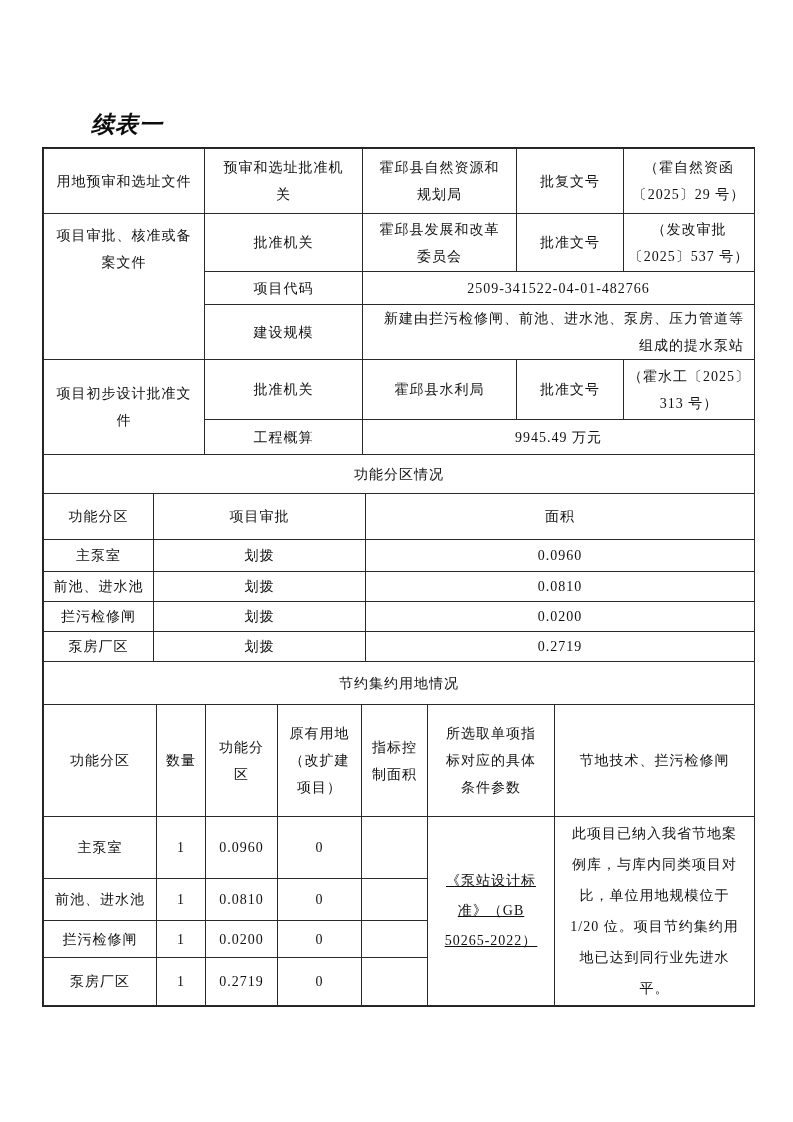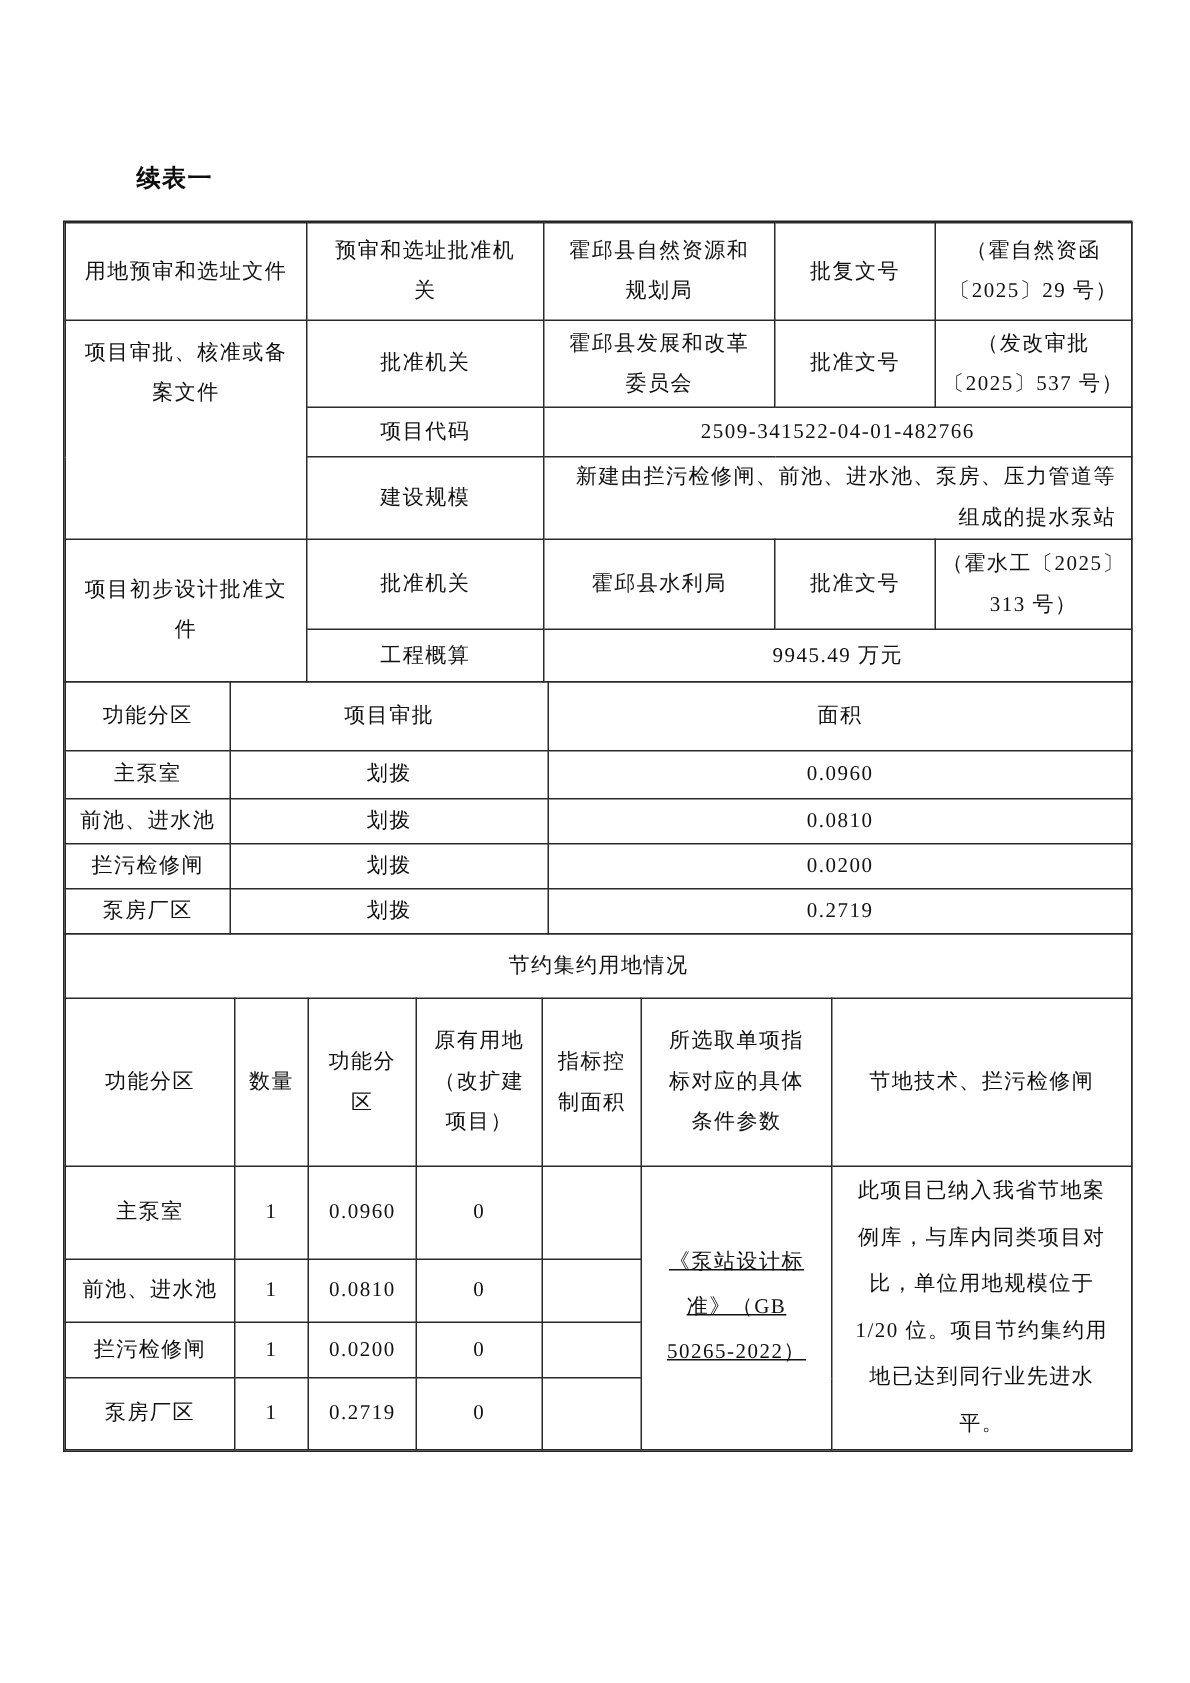--- a/index.html
+++ b/index.html
@@ -6,22 +6,23 @@
   .page{
     position:relative;
     width:793px;height:1122px;
     background:#ffffff;
     font-family:"Liberation Serif","DejaVu Serif",serif;
     color:#111111;
     overflow:hidden;
   }
   .doc-title{
     position:absolute;left:91px;top:109px;
-    font-size:16px;font-weight:bold;letter-spacing:1px;
+    font-size:23px;font-weight:bold;letter-spacing:1px;
     color:#0d0d0d;
+    font-style:italic;
   }
   .tables{
     position:absolute;left:42px;top:147px;width:711px;
     border:1px solid #222222;
   }
   table.tb{
     border-collapse:collapse;table-layout:fixed;
     width:711px;
     margin-top:-1px;
   }
@@ -95,20 +96,23 @@
     </tbody>
       </table>
 
     <table class="tb">
       <colgroup>
         <col style="width:110px">
           <col style="width:212px">
           <col style="width:389px">
       </colgroup>
       <tbody>
+          <tr style="height:39px">
+        <td colspan="3">功能分区情况</td>
+      </tr>
       <tr style="height:46px">
         <td class="p8">功能分区</td>
         <td>项目审批</td>
         <td>面积</td>
       </tr>
       <tr style="height:32px">
         <td class="p8">主泵室</td>
         <td>划拨</td>
         <td>0.0960</td>
       </tr>

